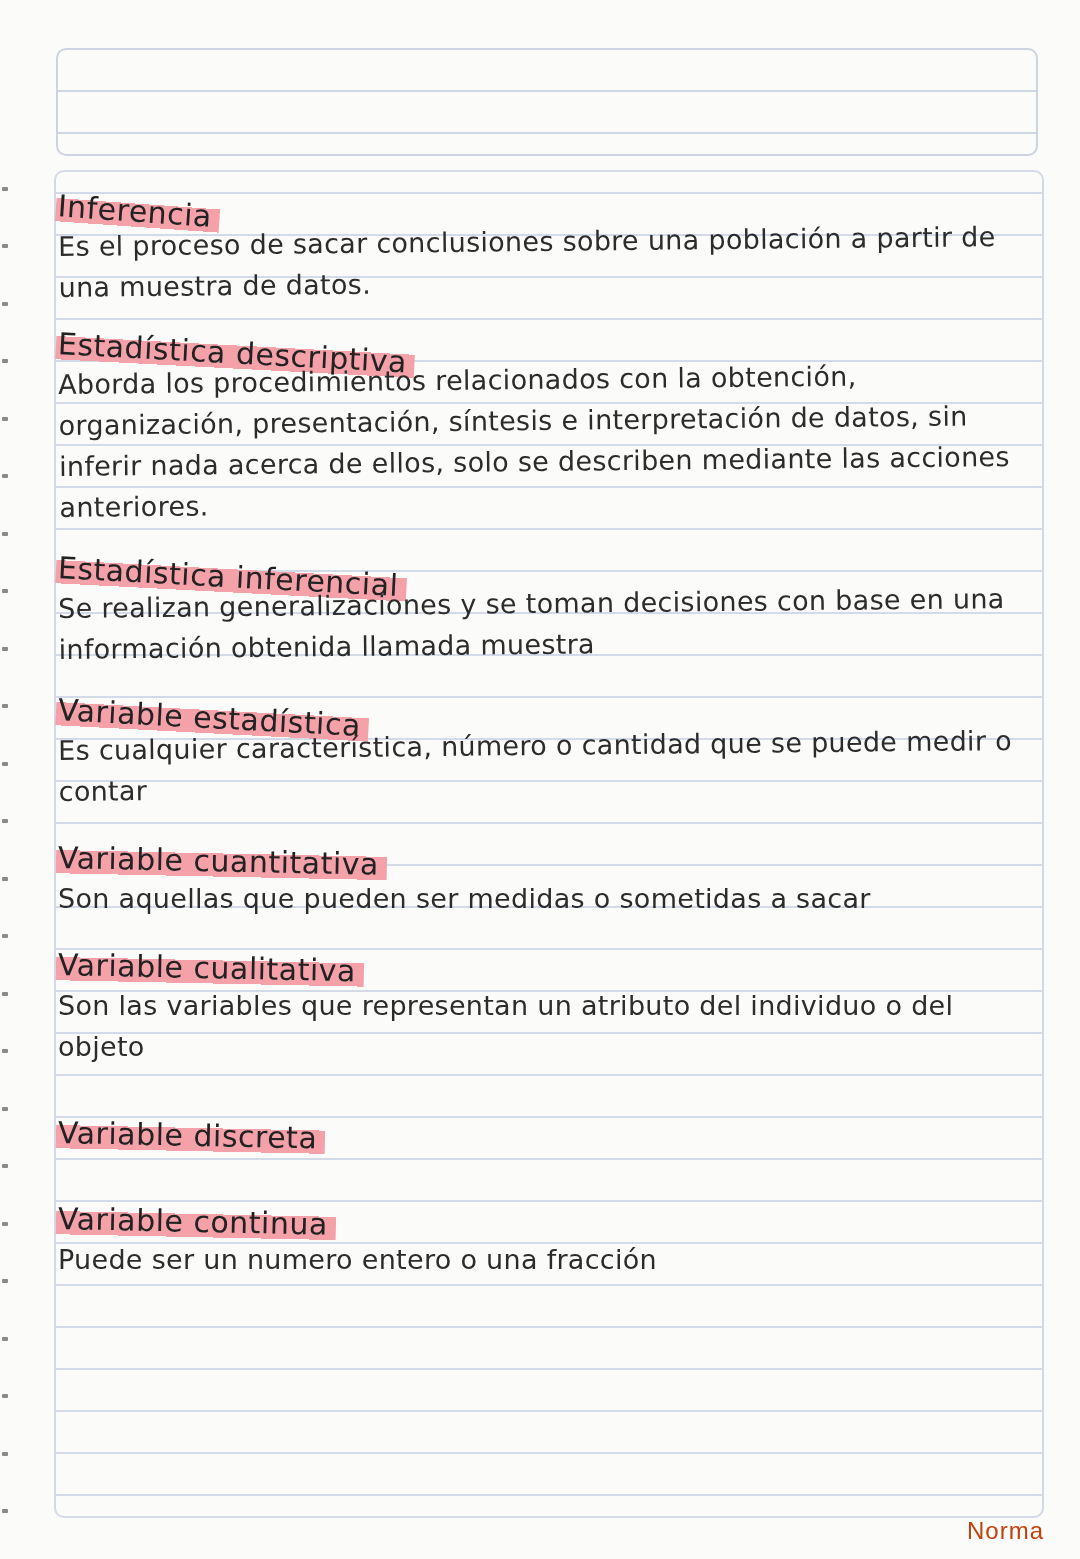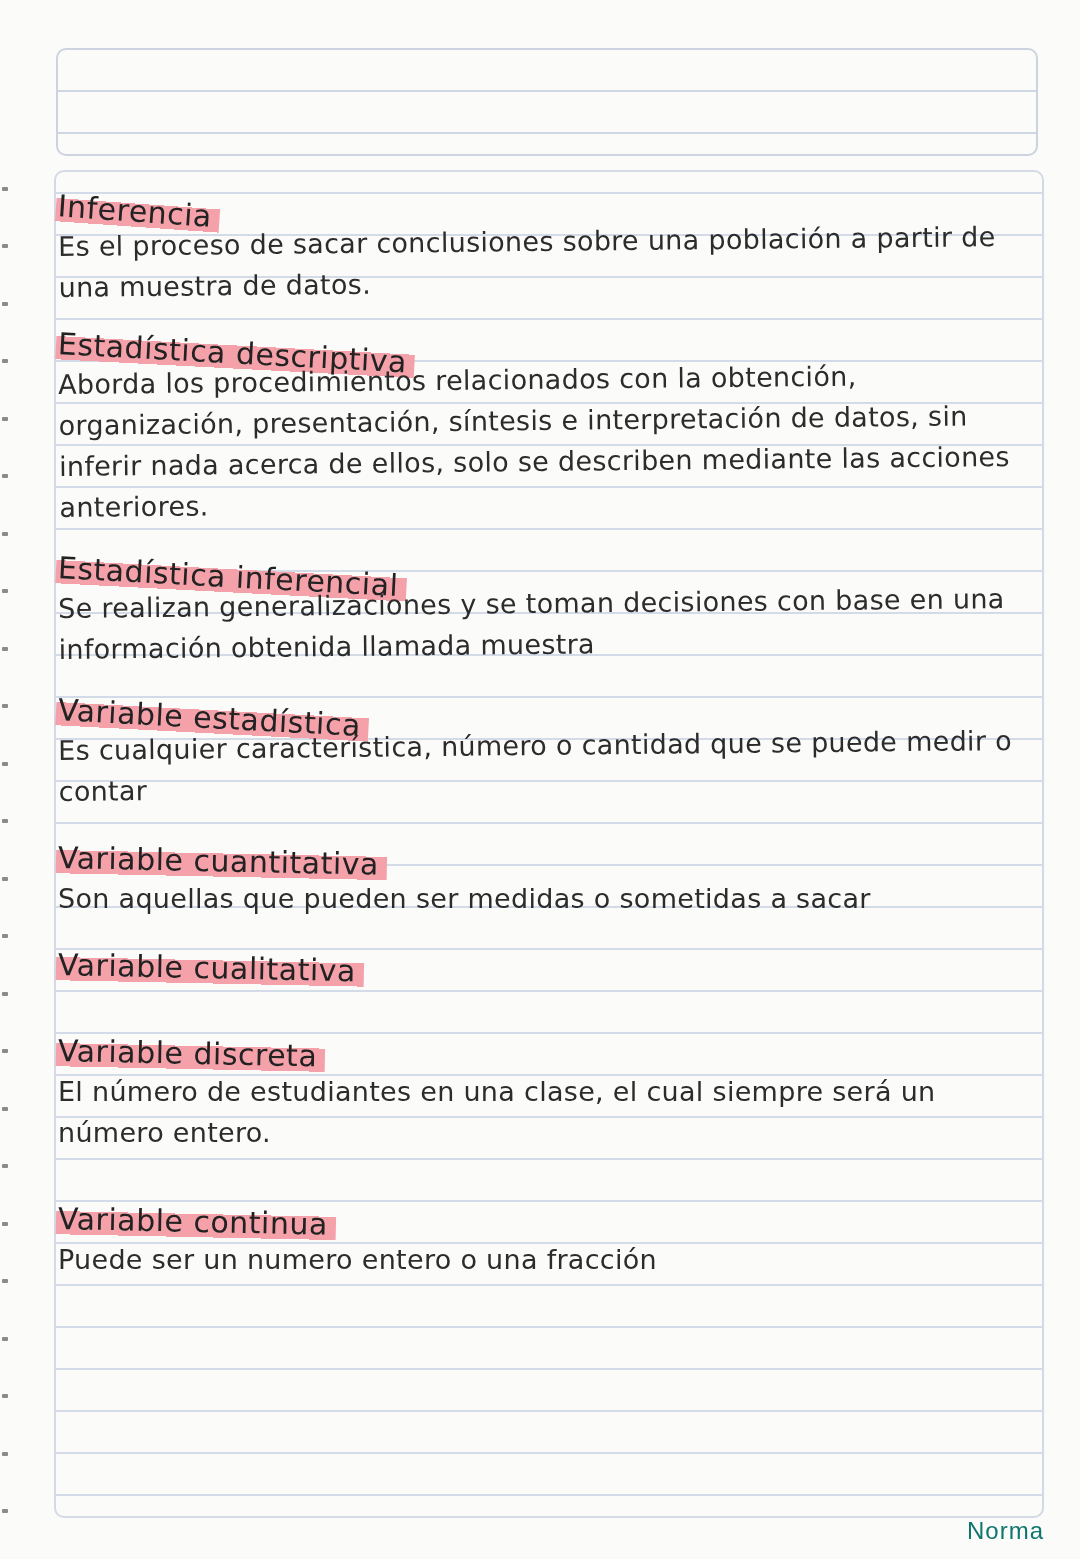--- a/index.html
+++ b/index.html
@@ -57,21 +57,21 @@
   .e2 .term { transform: rotate(3deg); }
   .e3 { margin-top: 20px; }
   .e3 .term { transform: rotate(3deg); }
   .e4 { margin-top: 26px; }
   .e5 { margin-top: 26px; }
   .e6 { margin-top: 46px; }
   .e7 { margin-top: 46px; }
   .e0 .def, .e1 .def, .e2 .def, .e3 .def { transform: rotate(-0.6deg); transform-origin: left top; }
   .footer-logo {
     position: absolute; right: 36px; bottom: 14px;
-    font-size: 24px; color: #0f766e; font-family: "Liberation Sans", sans-serif;
+    font-size: 24px; color: #c2410c; font-family: "Liberation Sans", sans-serif;
     letter-spacing: 1px;
   }
 </style>
 </head>
 <body>
 
 <div class="binding">
   <span></span>
     <span></span>
     <span></span>
@@ -117,24 +117,24 @@
   <div class="entry e3">
     <div class="term">Variable estadística</div>
     <p class="def">Es cualquier característica, número o cantidad que se puede medir o contar</p>
   </div>
   <div class="entry e4">
     <div class="term">Variable cuantitativa</div>
     <p class="def">Son aquellas que pueden ser medidas o sometidas a sacar</p>
   </div>
   <div class="entry e5">
     <div class="term">Variable cualitativa</div>
+    <p class="def">Son las variables que representan un atributo del individuo o del objeto</p>
   </div>
   <div class="entry e6">
     <div class="term">Variable discreta</div>
-    <p class="def">El número de estudiantes en una clase, el cual siempre será un número entero.</p>
   </div>
   <div class="entry e7">
     <div class="term">Variable continua</div>
     <p class="def">Puede ser un numero entero o una fracción</p>
   </div>
 </div>
 
 <div class="footer-logo">Norma</div>
 
 </body></html>

